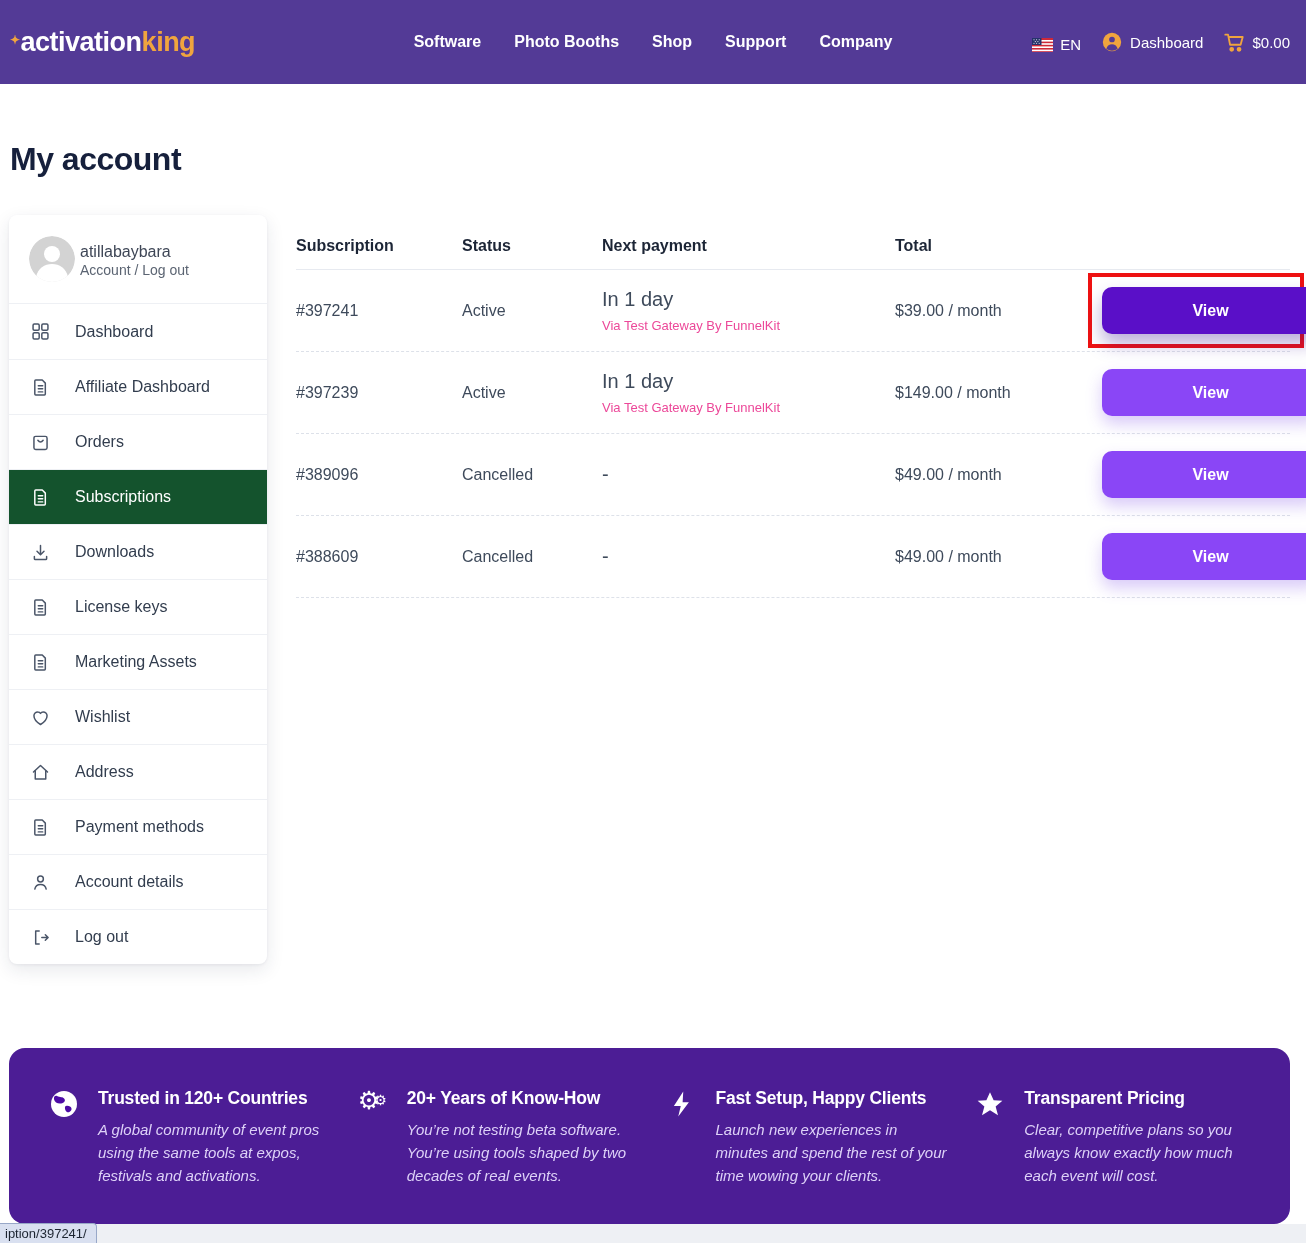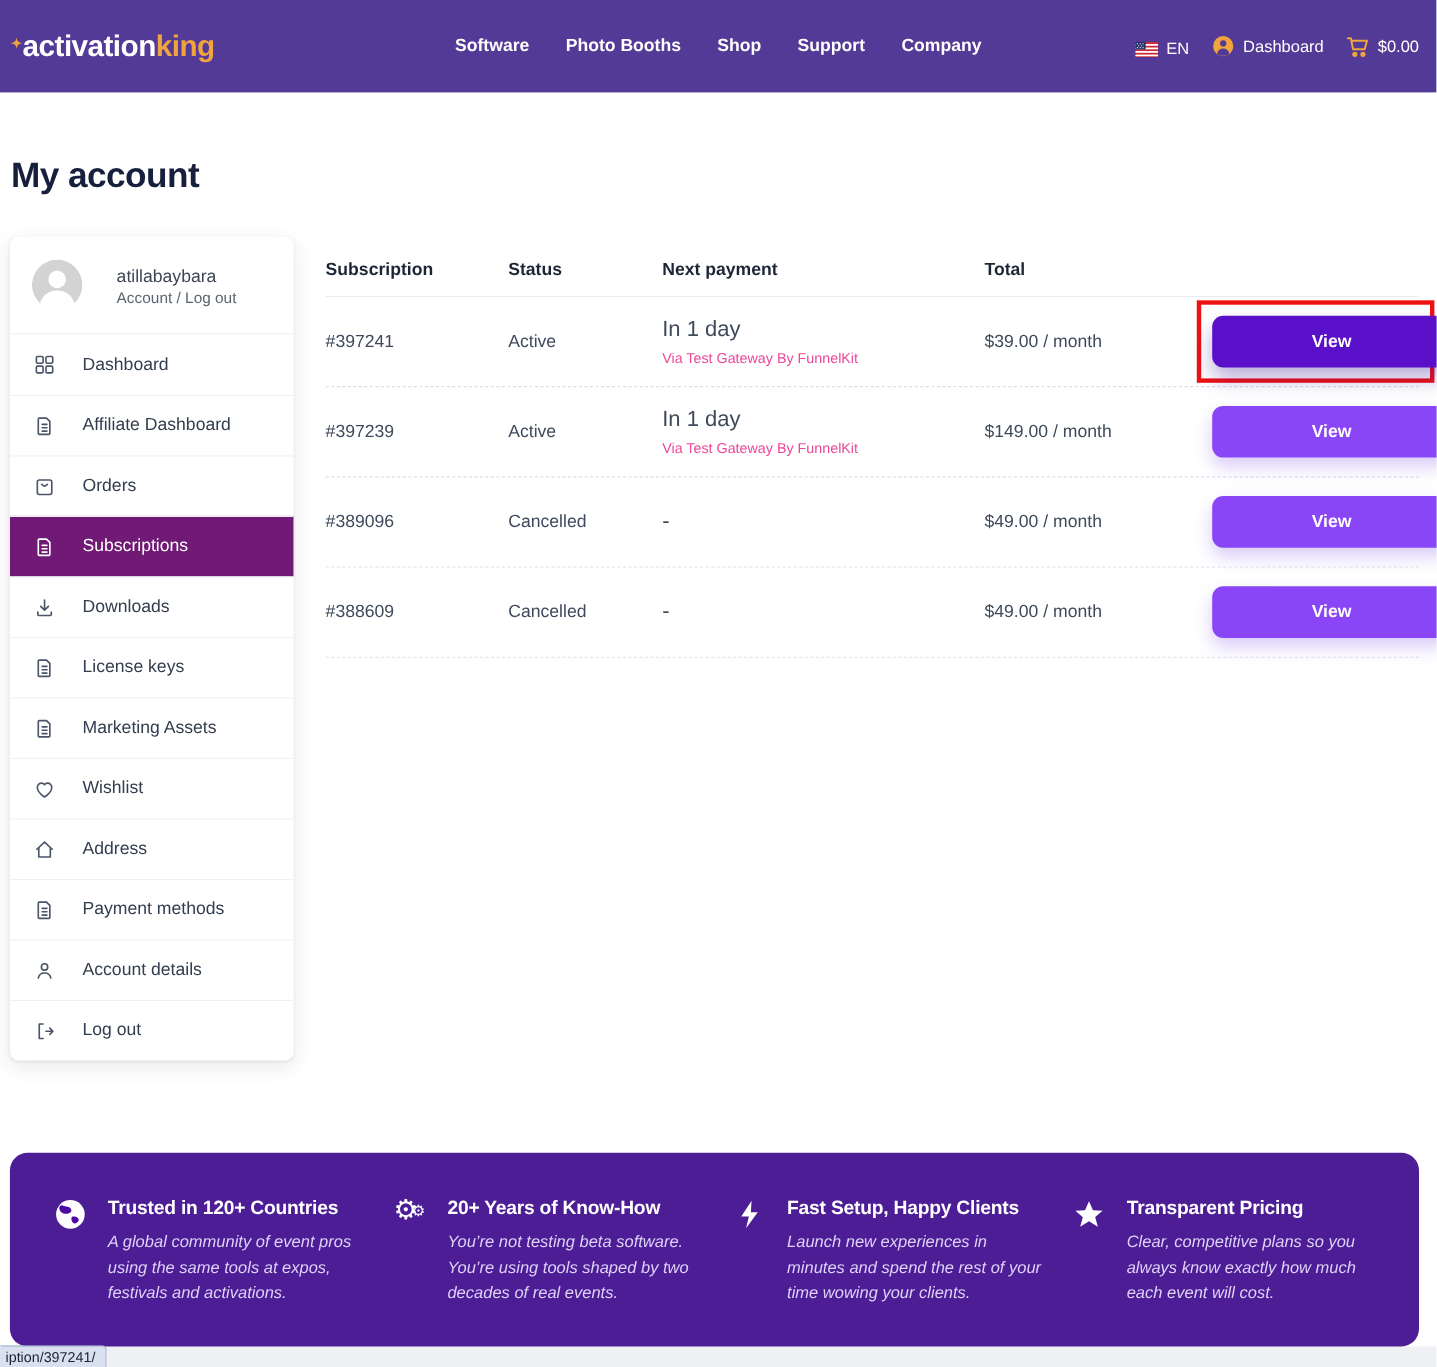--- a/index.html
+++ b/index.html
@@ -32,32 +32,32 @@
   .page-title {
     margin:57px 0 0 10px; font-size:32px; font-weight:800; color:#16203c; letter-spacing:-0.5px;
   }
   
   .sidebar {
     position:absolute; left:9px; top:215px; width:258px;
     background:#fff; border-radius:8px;
     box-shadow:0 6px 18px rgba(30,35,70,0.10), 0 1px 3px rgba(30,35,70,0.06);
     overflow:hidden;
   }
-  .user-block { display:flex; align-items:center; gap:31px; padding:21px 20px; border-bottom:1px solid #eef0f4; }
+  .user-block { display:flex; align-items:center; gap:5px; padding:21px 20px; border-bottom:1px solid #eef0f4; }
   .avatar { width:46px; height:46px; border-radius:50%; overflow:hidden; flex:0 0 46px; }
   .user-name { font-size:16px; color:#3e4656; line-height:21px; }
   .user-links { font-size:14px; color:#5b6472; cursor:pointer; }
   .side-menu { list-style:none; }
   .side-item {
     display:flex; align-items:center; height:55px; padding-left:21px;
     border-top:1px solid #eef0f4; cursor:pointer; color:#323d4e; font-size:16px;
   }
   .side-menu li:first-child { border-top:none; }
   .side-item .ico { width:21px; height:21px; margin-right:24px; color:#4a5568; display:flex; align-items:center; }
-  .side-item.active { background:#701a75; color:#ffffff; }
+  .side-item.active { background:#14532d; color:#ffffff; }
   .side-item.active .ico { color:#ffffff; }
   .ico svg { width:21px; height:21px; stroke:currentColor; fill:none; stroke-width:1.7; stroke-linecap:round; stroke-linejoin:round; }
   
   .subs-table { position:absolute; left:296px; top:222px; width:994px; }
   .t-row {
     display:grid; grid-template-columns:166px 140px 293px 207px 188px;
     align-items:center;
   }
   .t-head { height:48px; border-bottom:1px solid #e7eaf0; }
   .t-head .th { font-size:16px; font-weight:700; color:#1c2536; }

